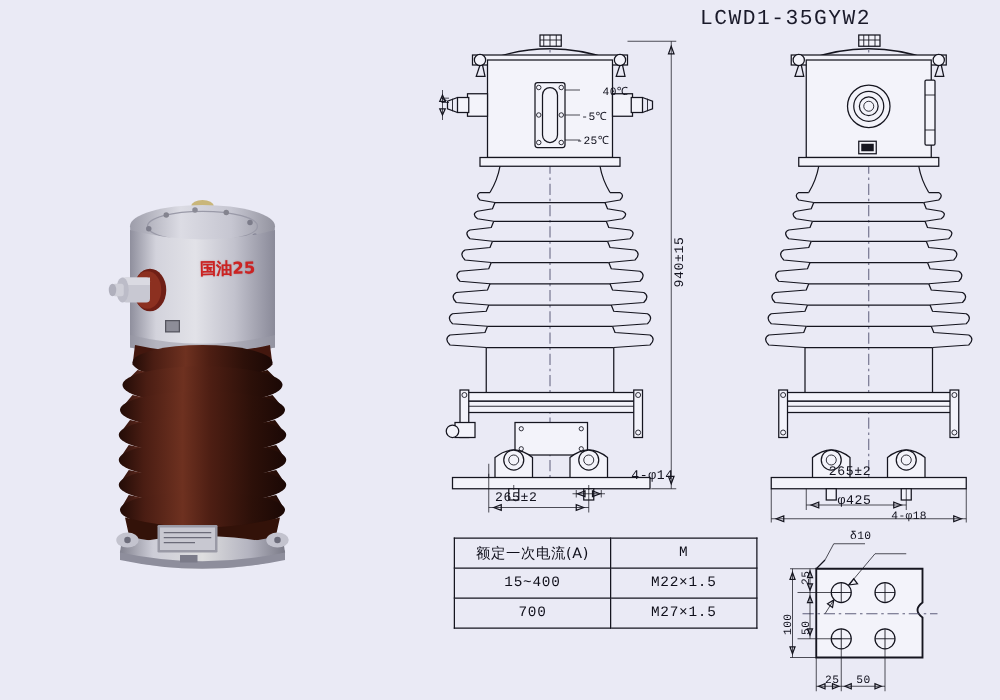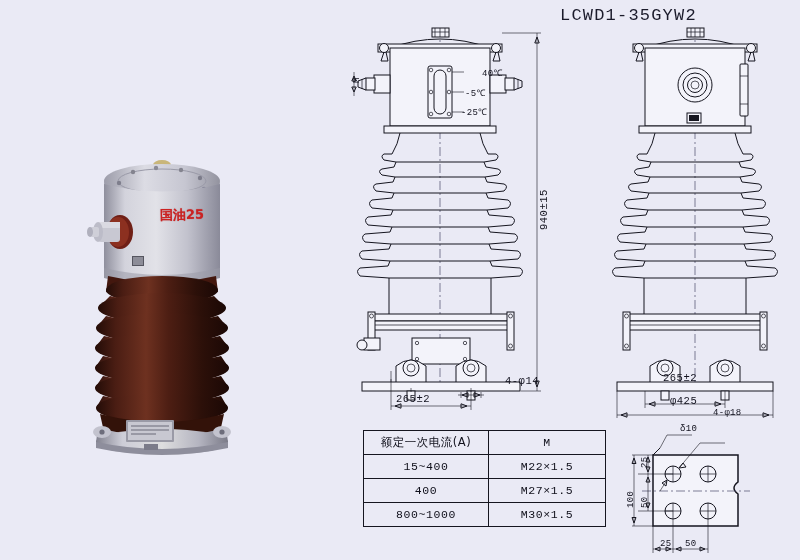--- a/index.html
+++ b/index.html
@@ -476,26 +476,22 @@
         <th class="c-cur cjk">额定一次电流(A)</th>
         <th class="c-m">M</th>
       </tr>
     </thead>
     <tbody>
       <tr>
         <td>15~400</td>
         <td>M22×1.5</td>
       </tr>
       <tr>
-        <td>400</td>
+        <td>700</td>
         <td>M27×1.5</td>
-      </tr>
-      <tr>
-        <td>800~1000</td>
-        <td>M30×1.5</td>
       </tr>
     </tbody>
   </table>
 
   <svg class="abs" style="left:620px;top:425px;" width="180" height="135" viewBox="0 0 180 135">
 
     <path class="ln-thick wht" d="M33 30 L118 30 L118 57 Q110 63 118 69 L118 101 L33 101 Z"></path>
 
     <line class="ln" x1="33" y1="30" x2="40" y2="23"></line>
 

